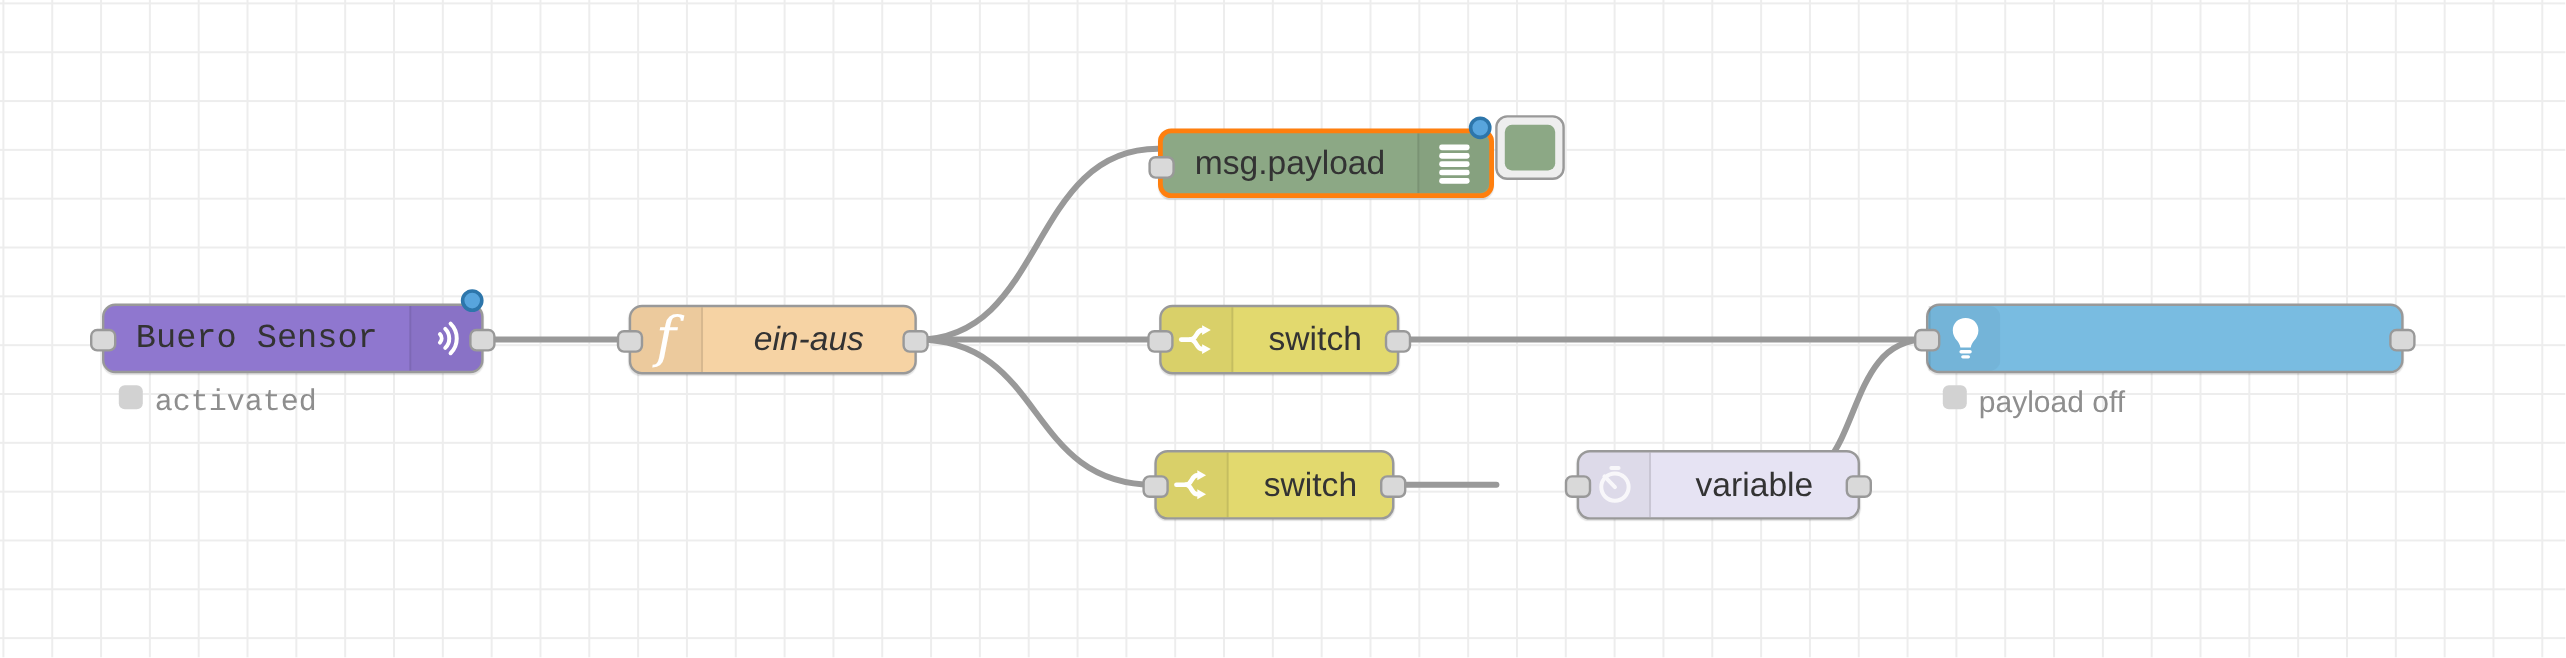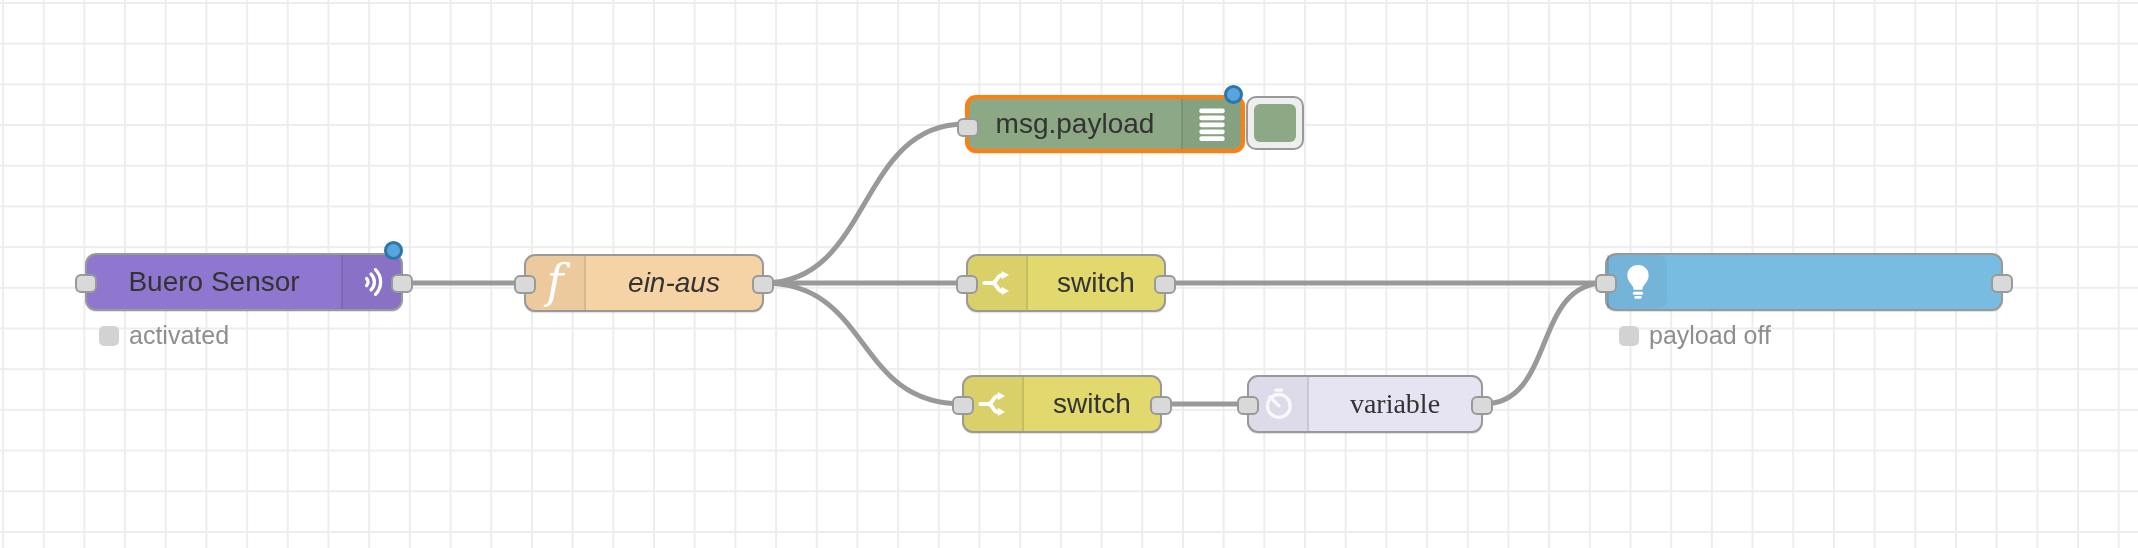--- a/index.html
+++ b/index.html
@@ -33,42 +33,42 @@
   .label.italic{font-style:italic;}
   .iconbox{
     width:58px;flex:0 0 58px;display:flex;align-items:center;justify-content:center;
     background:rgba(0,0,0,0.04);position:relative;
   }
   .iconbox.icon-left{border-right:2px solid rgba(0,0,0,0.09);border-radius:9px 0 0 9px;}
   .iconbox.icon-right{border-left:2px solid rgba(0,0,0,0.09);border-radius:0 9px 9px 0;}
 
   .n-sensor{background:#8f77cf;}
   .n-func{background:#f6d3a4;}
-  .n-debug{background:#8ca885;}
+  .n-debug{background:#8ca885;margin-top:12px;}
   .n-switch{background:#e2d96e;}
   .n-trigger{background:#e6e3f3;}
   .n-light{background:#79bce1;}
 
   .port{
     position:absolute;width:22px;height:19px;box-sizing:border-box;
     background:#d9d9d9;border:2px solid #999;border-radius:6px;
     top:18.5px;z-index:4;
   }
   .port.in{left:-12px;}
   .port.out{right:-12px;}
 
   .changed-dot{
     position:absolute;width:19px;height:19px;box-sizing:border-box;
     border-radius:50%;background:#58a5dd;border:3px solid #2d76ab;
     top:-14px;right:-2px;z-index:5;
   }
 
   .status{
     position:absolute;top:66px;left:12px;
-    display:flex;align-items:center;gap:10px;z-index:3;
+    display:flex;gap:10px;z-index:3;
   }
   .status .sq{width:20px;height:20px;border-radius:5px;background:#d2d2d2;flex:0 0 20px;}
   .status .stxt{font-size:25px;color:#8e8e8e;white-space:nowrap;}
 
   #debug-toggle{
     position:absolute;left:1246px;top:96px;width:58px;height:54px;
     box-sizing:border-box;background:#eeeeee;border:2px solid #999;
     border-radius:10px;z-index:2;
   }
   #debug-toggle .inner{
@@ -93,21 +93,21 @@
     <path d="M764 283 C872 283 854 404 962 404"></path>
     <path d="M1166 283 H1605"></path>
     <path d="M1162 404 H1247"></path>
     <path d="M1483 404 C1556 404 1532 283 1605 283"></path>
   </svg>
 
   <div id="debug-toggle">
     <div class="inner"></div>
   </div>
 
-  <div class="node n-sensor" style="left:85px;top:253px;width:318px;">
+  <div class="node n-sensor" style="left:85px;top:253px;width:318px;font-family:Liberation Mono, monospace;">
     <div class="body">
       <span class="label">Buero Sensor</span>
       <div class="iconbox icon-right">
         <svg width="38" height="38" viewBox="0 0 24 24" fill="none" stroke="#fff" stroke-width="2.1" stroke-linecap="round">
           <path d="M8.6 9.8 a3.2 3.2 0 0 1 0 4.4"></path>
           <path d="M11.4 7 a7 7 0 0 1 0 10"></path>
           <path d="M14.2 4.2 a11 11 0 0 1 0 15.6"></path>
         </svg>
       </div>
     </div>
@@ -181,21 +181,21 @@
           <path d="M15 4.4 L19.6 7 L15 9.6 z" fill="#fff"></path>
           <path d="M15 14.4 L19.6 17 L15 19.6 z" fill="#fff"></path>
         </svg>
       </div>
       <span class="label">switch</span>
     </div>
     <div class="port in"></div>
     <div class="port out"></div>
   </div>
 
-  <div class="node n-trigger" style="left:1247px;top:375px;width:236px;font-family:Liberation Serif, serif;">
+  <div class="node n-trigger" style="left:1314px;top:375px;width:236px;">
     <div class="body">
       <div class="iconbox icon-left">
         <svg width="38" height="38" viewBox="0 0 24 24" fill="none" stroke="#fff" stroke-width="2.1" stroke-linecap="round" opacity="0.8">
           <circle cx="12.5" cy="13.2" r="7.2"></circle>
           <path d="M12.5 13.2 L7 7.6"></path>
           <path d="M10.6 3.2 h3.8"></path>
         </svg>
       </div>
       <span class="label">variable</span>
     </div>

